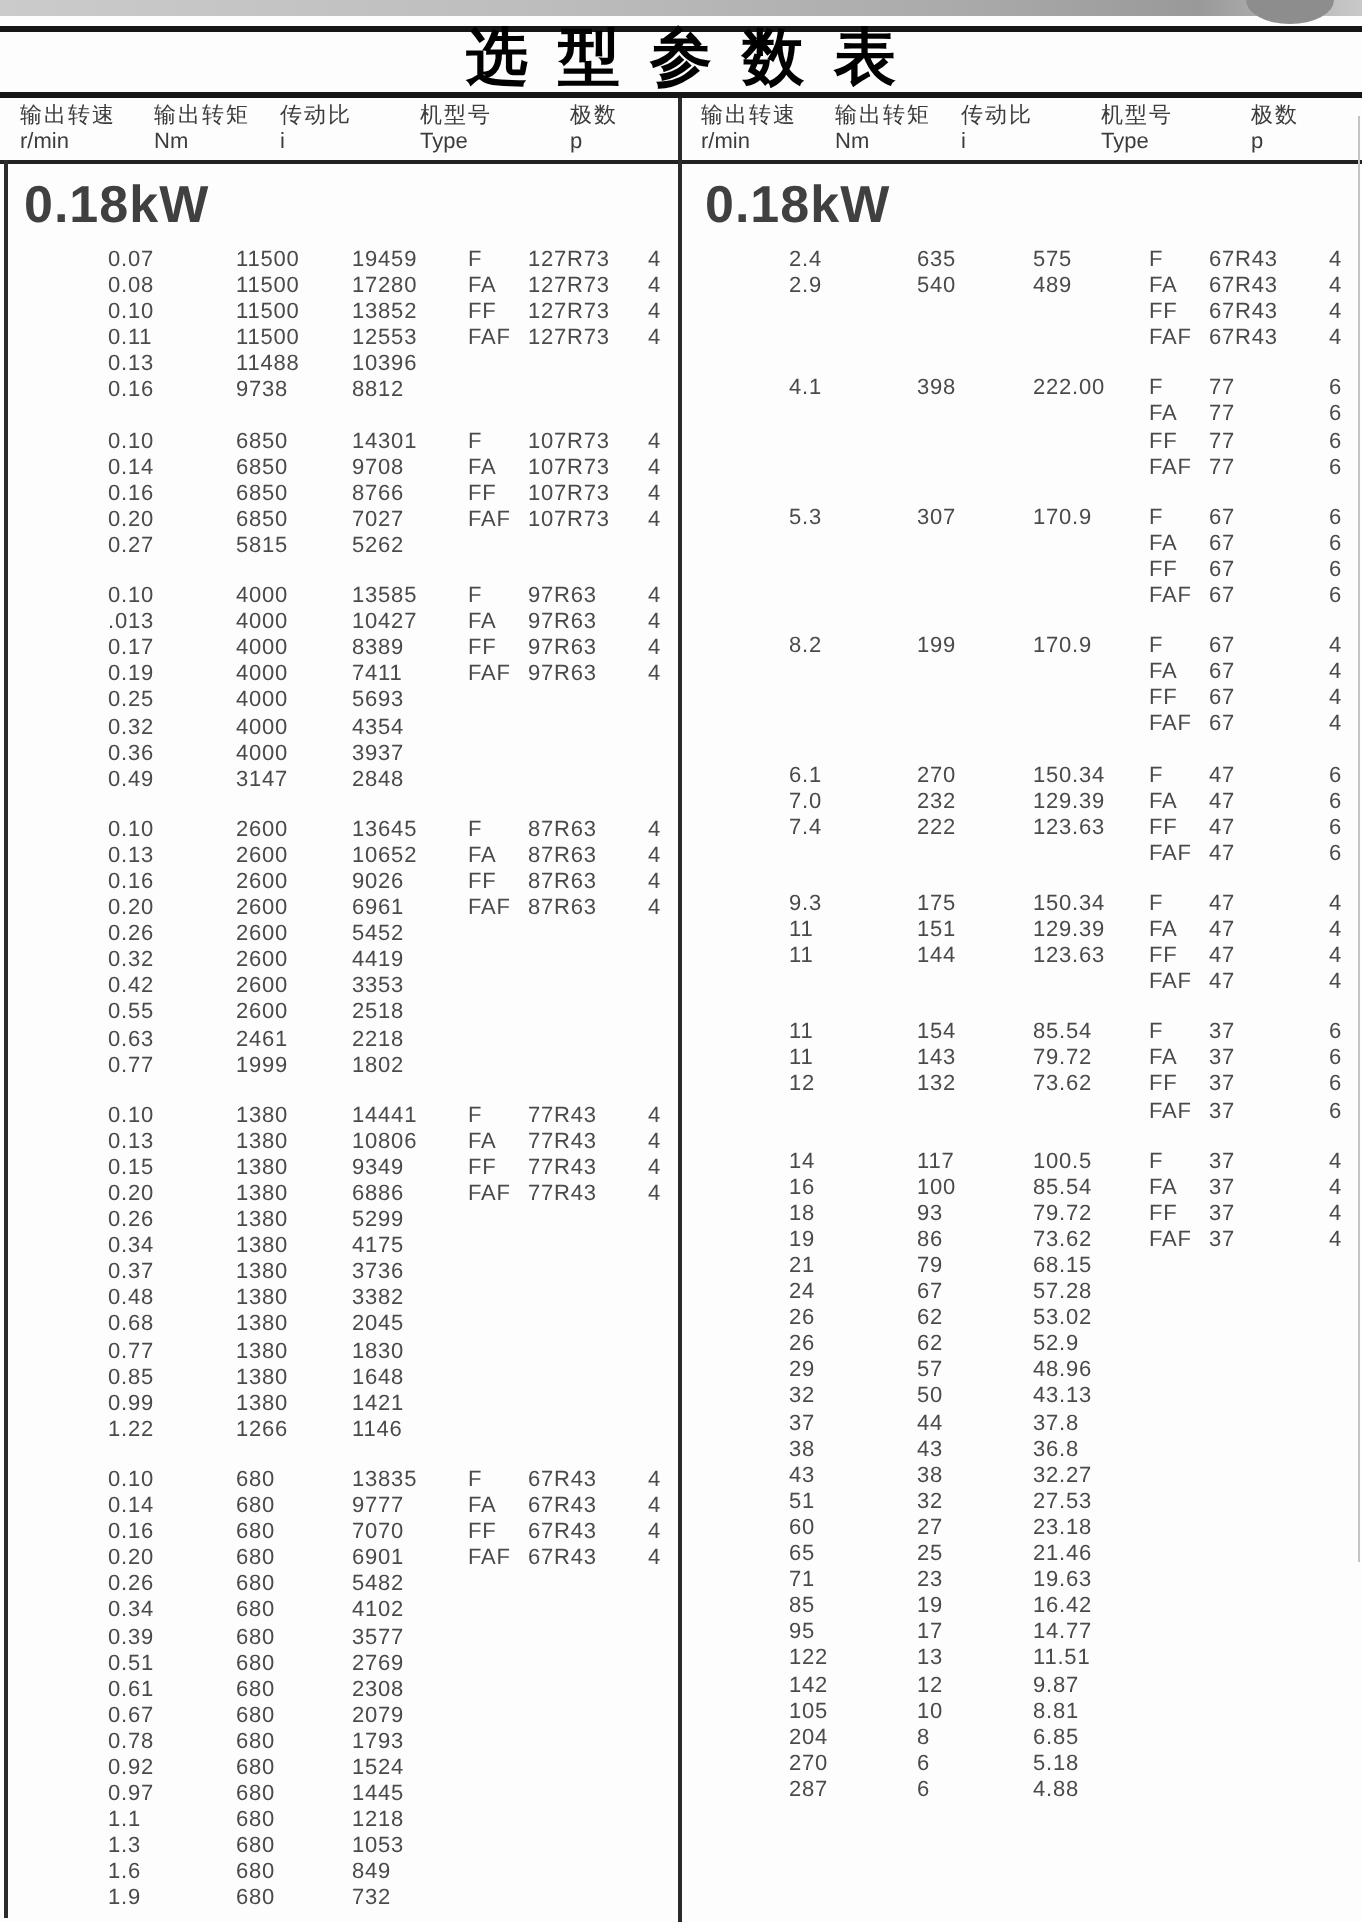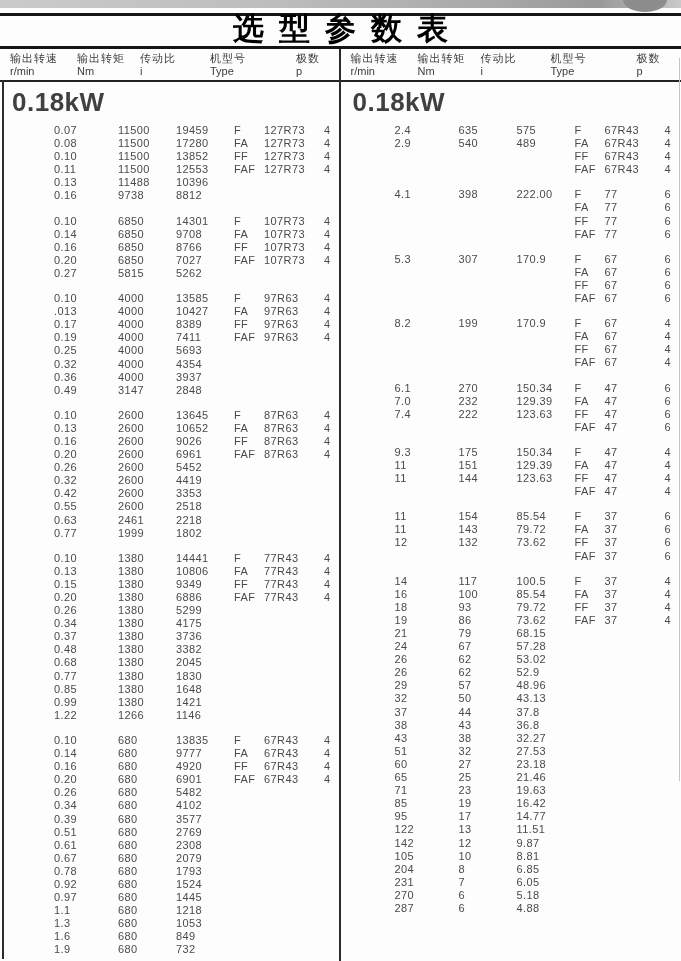--- a/index.html
+++ b/index.html
@@ -35,21 +35,21 @@
   .col-headers{
     position:relative;height:31px;border-bottom:2px solid #232323;
   }
   .col-head{position:absolute;top:2px;color:#3c3c3c;}
   .col-head .zh{display:block;font-size:11px;letter-spacing:1px;line-height:14px;}
   .col-head .unit{display:block;font-size:11px;line-height:13px;}
   .ch0{left:10px;width:80px;}
   .ch1{left:77px;width:76px;}
   .ch2{left:140px;width:60px;}
   .ch3{left:210px;width:76px;}
-  .ch4{left:296px;width:40px;}
+  .ch4{left:285px;width:40px;}
   .power{
     font-size:26px;font-weight:bold;color:#404040;
     margin:5px 4px 5px 12px;height:30px;line-height:30px;letter-spacing:0.5px;
   }
   .groups{padding-top:2px;padding-left:22px;}
   .group + .group{margin-top:12px;}
   .row{
     display:grid;
     grid-template-columns:64px 58px 58px 30px 60px 1fr;
     padding-left:32px;
@@ -454,21 +454,21 @@
               <span class="c c0">0.14</span>
               <span class="c c1">680</span>
               <span class="c c2">9777</span>
               <span class="c c3">FA</span>
               <span class="c c4">67R43</span>
               <span class="c c5">4</span>
             </div>
             <div class="row">
               <span class="c c0">0.16</span>
               <span class="c c1">680</span>
-              <span class="c c2">4920</span>
+              <span class="c c2">7070</span>
               <span class="c c3">FF</span>
               <span class="c c4">67R43</span>
               <span class="c c5">4</span>
             </div>
             <div class="row">
               <span class="c c0">0.20</span>
               <span class="c c1">680</span>
               <span class="c c2">6901</span>
               <span class="c c3">FAF</span>
               <span class="c c4">67R43</span>
@@ -1018,28 +1018,20 @@
               <span class="c c1">10</span>
               <span class="c c2">8.81</span>
               <span class="c c3"></span>
               <span class="c c4"></span>
               <span class="c c5"></span>
             </div>
             <div class="row">
               <span class="c c0">204</span>
               <span class="c c1">8</span>
               <span class="c c2">6.85</span>
-              <span class="c c3"></span>
-              <span class="c c4"></span>
-              <span class="c c5"></span>
-            </div>
-            <div class="row">
-              <span class="c c0">231</span>
-              <span class="c c1">7</span>
-              <span class="c c2">6.05</span>
               <span class="c c3"></span>
               <span class="c c4"></span>
               <span class="c c5"></span>
             </div>
             <div class="row">
               <span class="c c0">270</span>
               <span class="c c1">6</span>
               <span class="c c2">5.18</span>
               <span class="c c3"></span>
               <span class="c c4"></span>

